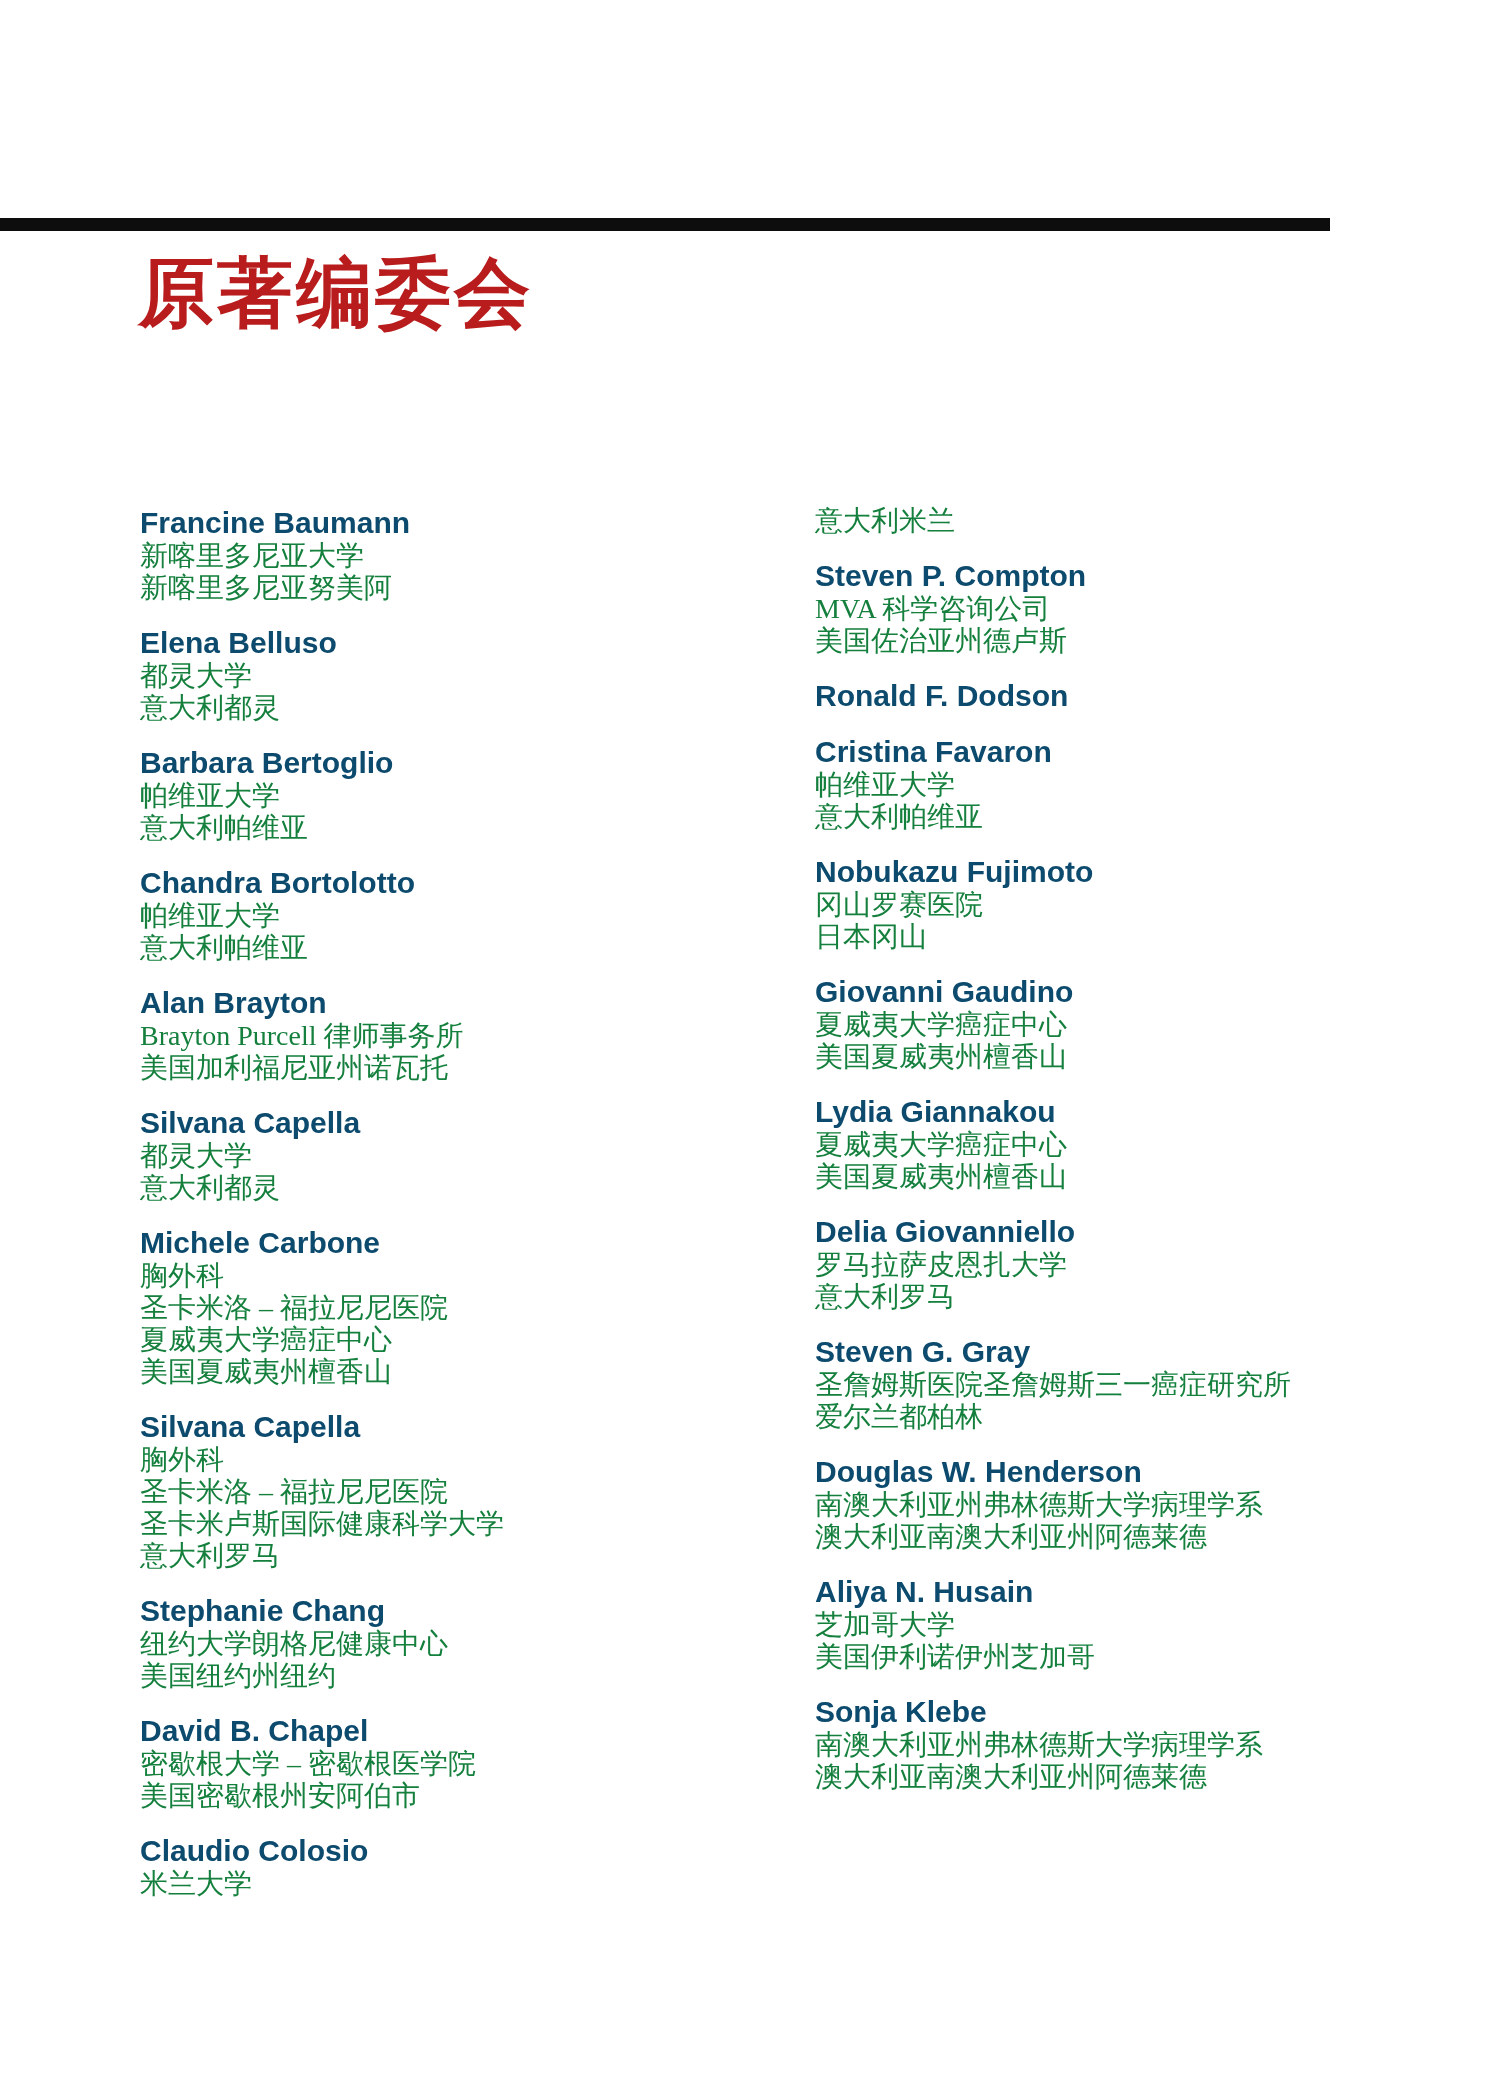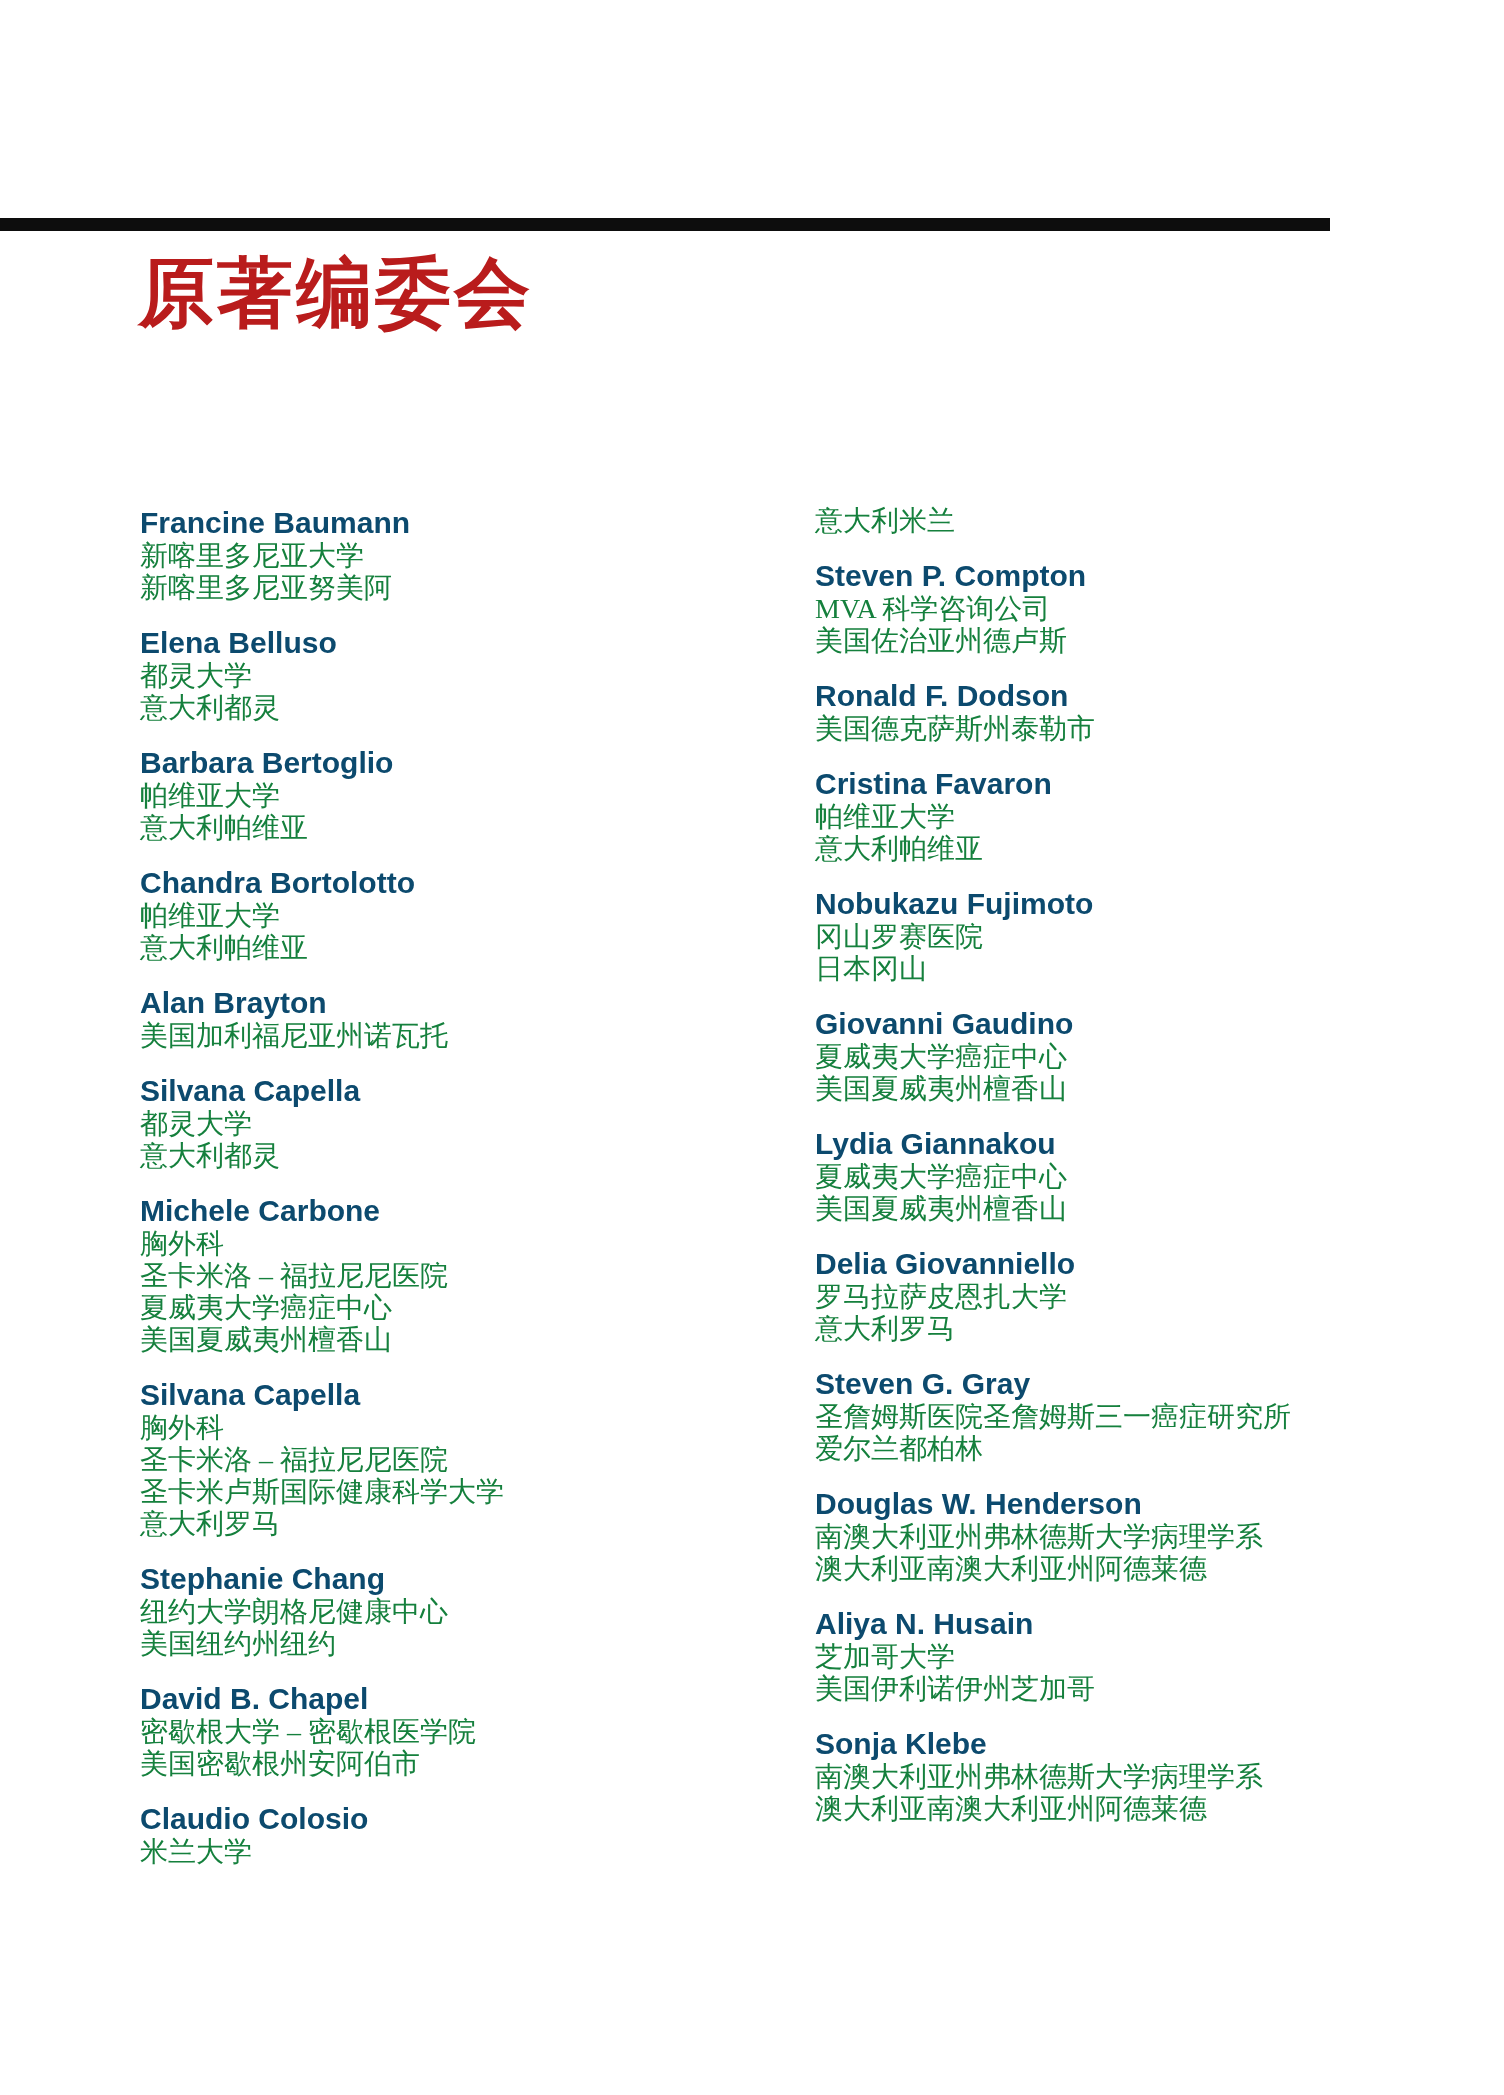--- a/index.html
+++ b/index.html
@@ -84,20 +84,21 @@
     </div>
 
   <div class="entry">
     <div class="editor-name">Chandra Bortolotto</div>
   <div class="affil-line">帕维亚大学</div>
       <div class="affil-line">意大利帕维亚</div>
     </div>
 
   <div class="entry">
     <div class="editor-name">Alan Brayton</div>
+  <div class="affil-line">Brayton Purcell 律师事务所</div>
       <div class="affil-line">美国加利福尼亚州诺瓦托</div>
     </div>
 
   <div class="entry">
     <div class="editor-name">Silvana Capella</div>
   <div class="affil-line">都灵大学</div>
       <div class="affil-line">意大利都灵</div>
     </div>
 
   <div class="entry">
@@ -140,21 +141,20 @@
     </div>
 
   <div class="entry">
     <div class="editor-name">Steven P. Compton</div>
   <div class="affil-line">MVA 科学咨询公司</div>
       <div class="affil-line">美国佐治亚州德卢斯</div>
     </div>
 
   <div class="entry">
     <div class="editor-name">Ronald F. Dodson</div>
-      <div class="affil-line">美国德克萨斯州泰勒市</div>
     </div>
 
   <div class="entry">
     <div class="editor-name">Cristina Favaron</div>
   <div class="affil-line">帕维亚大学</div>
       <div class="affil-line">意大利帕维亚</div>
     </div>
 
   <div class="entry">
     <div class="editor-name">Nobukazu Fujimoto</div>

